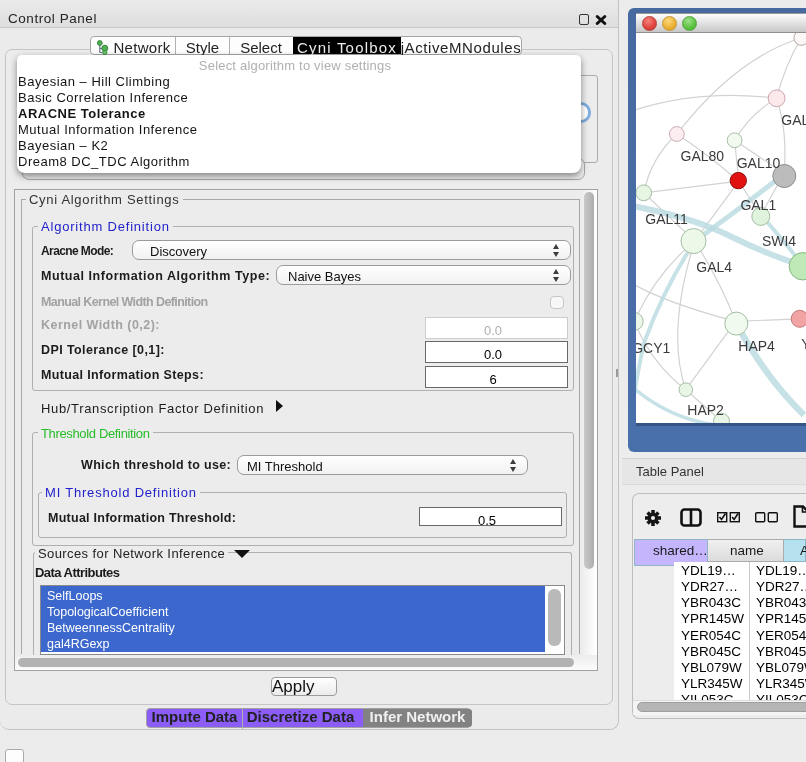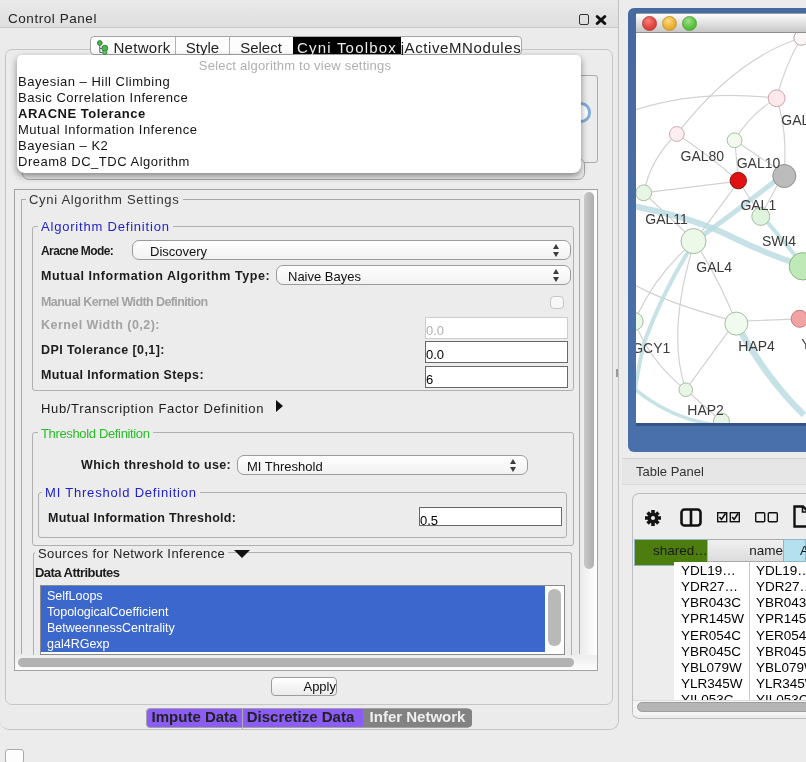--- a/index.html
+++ b/index.html
@@ -6,21 +6,21 @@
 body{width:806px;height:762px;position:relative;background:#ececec;font-family:"Liberation Sans",sans-serif;overflow:hidden;}
 .abs{position:absolute;}
 .b{font-weight:bold;}
 .lbl{font-size:12.5px;font-weight:bold;color:#1c1c1c;white-space:nowrap;}
 .dis{color:#a2a2a2;}
 .combo{background:linear-gradient(#ffffff,#f1f1f1);border:1px solid #9b9b9b;border-radius:7px;box-sizing:border-box;font-size:13px;color:#111;}
 .combo .tx{position:absolute;left:13px;top:3px;}
 .updown{position:absolute;right:10px;top:50%;width:7px;height:13px;margin-top:-6.5px;}
 .updown:before{content:"";position:absolute;left:0;top:0;border-left:3.5px solid transparent;border-right:3.5px solid transparent;border-bottom:5px solid #3c3c3c;}
 .updown:after{content:"";position:absolute;left:0;bottom:0;border-left:3.5px solid transparent;border-right:3.5px solid transparent;border-top:5px solid #3c3c3c;}
-.field{background:#fff;border:1px solid #686868;box-sizing:border-box;font-size:13px;color:#000;text-align:left;padding-right:7px;}
+.field{background:#fff;border:1px solid #686868;box-sizing:border-box;font-size:13px;color:#000;text-align:center;padding-right:7px;}
 .gbox{border:1px solid #b0b0b0;border-radius:3px;box-sizing:border-box;}
 .gtitle{position:absolute;background:#ececec;padding:0 3px;font-size:13px;white-space:nowrap;}
 .seg{position:absolute;top:0;height:100%;display:flex;align-items:center;justify-content:center;font-size:15px;color:#222;white-space:nowrap;}
 #toptabs .seg{padding-top:4px;box-sizing:border-box;}
 </style>
 </head>
 <body>
 
 <div class="abs" style="left:0;top:4;width:618px;height:729px;background:#ebebeb;border-right:1px solid #c2c2c2;border-bottom:1px solid #c2c2c2;border-radius:0 0 9px 9px;"></div>
 <div class="abs" style="left:0;top:0;width:3px;height:4px;background:#5a5a5a;"></div>
@@ -106,21 +106,21 @@
 <div class="abs" style="left:33px;top:552px;width:539px;height:103px;border:1px solid #b0b0b0;border-bottom:none;border-radius:3px 3px 0 0;box-sizing:border-box;"></div>
 <div class="gtitle" style="left:35px;top:546px;color:#222;font-weight:normal;letter-spacing:0.4px;">Sources for Network Inference</div>
 <div class="abs" style="left:234px;top:550px;width:0;height:0;border-left:8px solid transparent;border-right:8px solid transparent;border-top:8px solid #111;"></div>
 <div class="abs lbl" style="left:35px;top:565px;font-size:13px;letter-spacing:-0.55px;">Data Attributes</div>
 
 <div class="abs" style="left:40px;top:585px;width:525px;height:70px;background:#fff;border:1px solid #8a8a8a;box-sizing:border-box;"></div>
 <div class="abs" style="left:41px;top:586px;width:504px;height:66px;background:#3c67cd;"></div>
 <div class="abs" style="left:47px;top:588px;font-size:12.5px;color:#fff;line-height:16px;">SelfLoops<br>TopologicalCoefficient<br>BetweennessCentrality<br>gal4RGexp</div>
 <div class="abs" style="left:548px;top:589px;width:13px;height:57px;border-radius:6px;background:#b9b9b9;"></div>
 
-<div class="abs" style="left:271px;top:677px;width:66px;height:19px;border:1px solid #9c9c9c;border-radius:4px;background:linear-gradient(#ffffff,#ebebeb);box-sizing:border-box;text-align:right;font-size:13px;color:#111;line-height:17px;">Apply</div>
+<div class="abs" style="left:271px;top:677px;width:66px;height:19px;border:1px solid #9c9c9c;border-radius:4px;background:linear-gradient(#ffffff,#ebebeb);box-sizing:border-box;text-align:left;font-size:17px;color:#111;line-height:17px;">Apply</div>
 
 <div class="abs" style="left:146px;top:708px;width:325px;height:20px;background:#8b5cf6;border:1px solid #a2a2a2;border-radius:4px;box-sizing:border-box;">
   <div class="seg b" style="left:0;width:95px;padding-bottom:3px;box-sizing:border-box;">Impute Data</div>
   <div class="abs" style="left:95px;top:0;width:1px;height:20px;background:#b0b0b0;"></div>
   <div class="seg b" style="left:96px;width:115px;padding-bottom:3px;box-sizing:border-box;">Discretize Data</div>
   <div class="seg b" style="left:216px;width:109px;background:#828282;color:#f0f0f0;border-radius:0 3px 3px 0;padding-bottom:3px;box-sizing:border-box;">Infer Network</div>
 </div>
 
 <div class="abs" style="left:17px;top:55px;width:564px;height:118px;background:#fff;border-radius:5px 5px 8px 8px;box-shadow:0 3px 7px rgba(0,0,0,0.45);"></div>
 <div class="abs" style="left:13px;top:58px;width:564px;text-align:center;font-size:13px;color:#b0b0b0;letter-spacing:0.2px;">Select algorithm to view settings</div>
@@ -237,22 +237,22 @@
 </svg>
 <svg class="abs" style="left:755px;top:512px;" width="24" height="11" viewBox="0 0 24 11">
   <rect x="0.7" y="0.7" width="9" height="9" rx="1" fill="none" stroke="#111" stroke-width="1.4"></rect>
   <rect x="13.3" y="0.7" width="9" height="9" rx="1" fill="none" stroke="#111" stroke-width="1.4"></rect>
 </svg>
 <svg class="abs" style="left:793px;top:505px;" width="16" height="23" viewBox="0 0 16 23">
   <path d="M1.5 1.5 L10 1.5 L15 6.5 L15 21.5 L1.5 21.5 Z" fill="none" stroke="#111" stroke-width="2.4"></path>
   <path d="M9.5 2 L9.5 7 L15 7" fill="none" stroke="#111" stroke-width="1.6"></path>
 </svg>
 
-<div class="abs" style="left:634px;top:539px;width:74px;height:27px;background:#4d7c0f;border:1px solid #8fb6c4;box-sizing:border-box;text-align:center;font-size:13.5px;color:#1a1a1a;line-height:21px;padding-left:18px;">shared…</div>
-<div class="abs" style="left:708px;top:539px;width:76px;height:23px;background:linear-gradient(#f0f0f0,#dcdcdc);border:1px solid #ababab;border-left:none;box-sizing:border-box;text-align:right;font-size:13.5px;color:#1a1a1a;line-height:21px;padding-left:15px;">name</div>
+<div class="abs" style="left:634px;top:539px;width:74px;height:27px;background:#c4b5fd;border:1px solid #8fb6c4;box-sizing:border-box;text-align:center;font-size:13.5px;color:#1a1a1a;line-height:21px;padding-left:18px;">shared…</div>
+<div class="abs" style="left:708px;top:539px;width:76px;height:23px;background:linear-gradient(#f0f0f0,#dcdcdc);border:1px solid #ababab;border-left:none;box-sizing:border-box;text-align:left;font-size:13.5px;color:#1a1a1a;line-height:21px;padding-left:22px;">name</div>
 <div class="abs" style="left:784px;top:539px;width:22px;height:23px;background:#b5e1ef;border:1px solid #8fb6c4;border-left:none;box-sizing:border-box;font-size:13.5px;color:#1a1a1a;line-height:21px;padding-left:16px;">A</div>
 
 <div class="abs" style="left:634px;top:562px;width:172px;height:138px;background:#fff;overflow:hidden;margin-left:40px;">
   <div class="abs" style="left:75px;top:0;width:1px;height:138px;background:#c9c9c9;"></div>
   <div class="abs" style="left:149px;top:0;width:1px;height:138px;background:#c9c9c9;"></div>
   <div class="abs" style="left:7px;top:1px;font-size:13.5px;color:#000;line-height:16.15px;">YDL19…<br>YDR27…<br>YBR043C<br>YPR145W<br>YER054C<br>YBR045C<br>YBL079W<br>YLR345W<br>YIL053C</div>
   <div class="abs" style="left:82px;top:1px;font-size:13.5px;color:#000;line-height:16.15px;">YDL19…<br>YDR27…<br>YBR043C<br>YPR145W<br>YER054C<br>YBR045C<br>YBL079W<br>YLR345W<br>YIL053C</div>
   <div class="abs" style="left:155px;top:1px;font-size:13.5px;color:#000;line-height:16.15px;">13<br>12<br><br>9.<br>8.<br>9.<br><br>9.<br>8.</div>
 </div>
 

